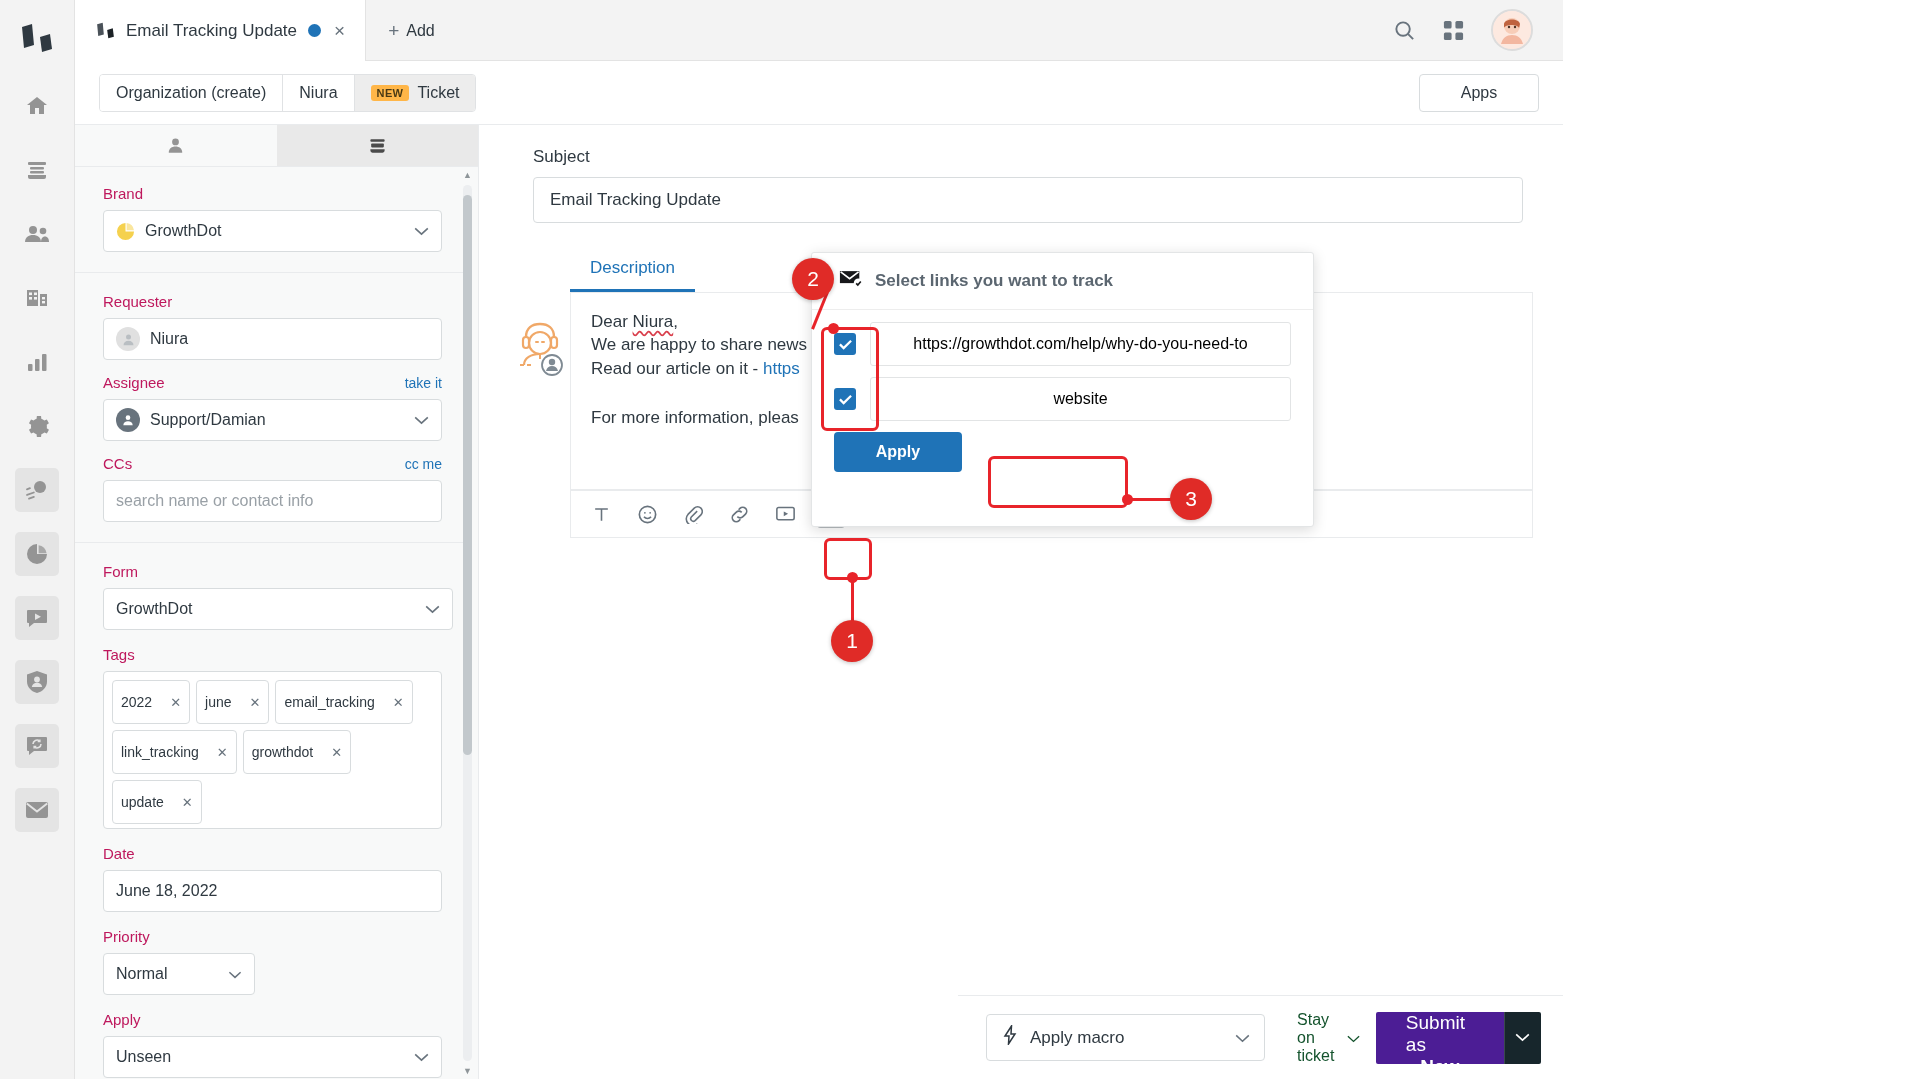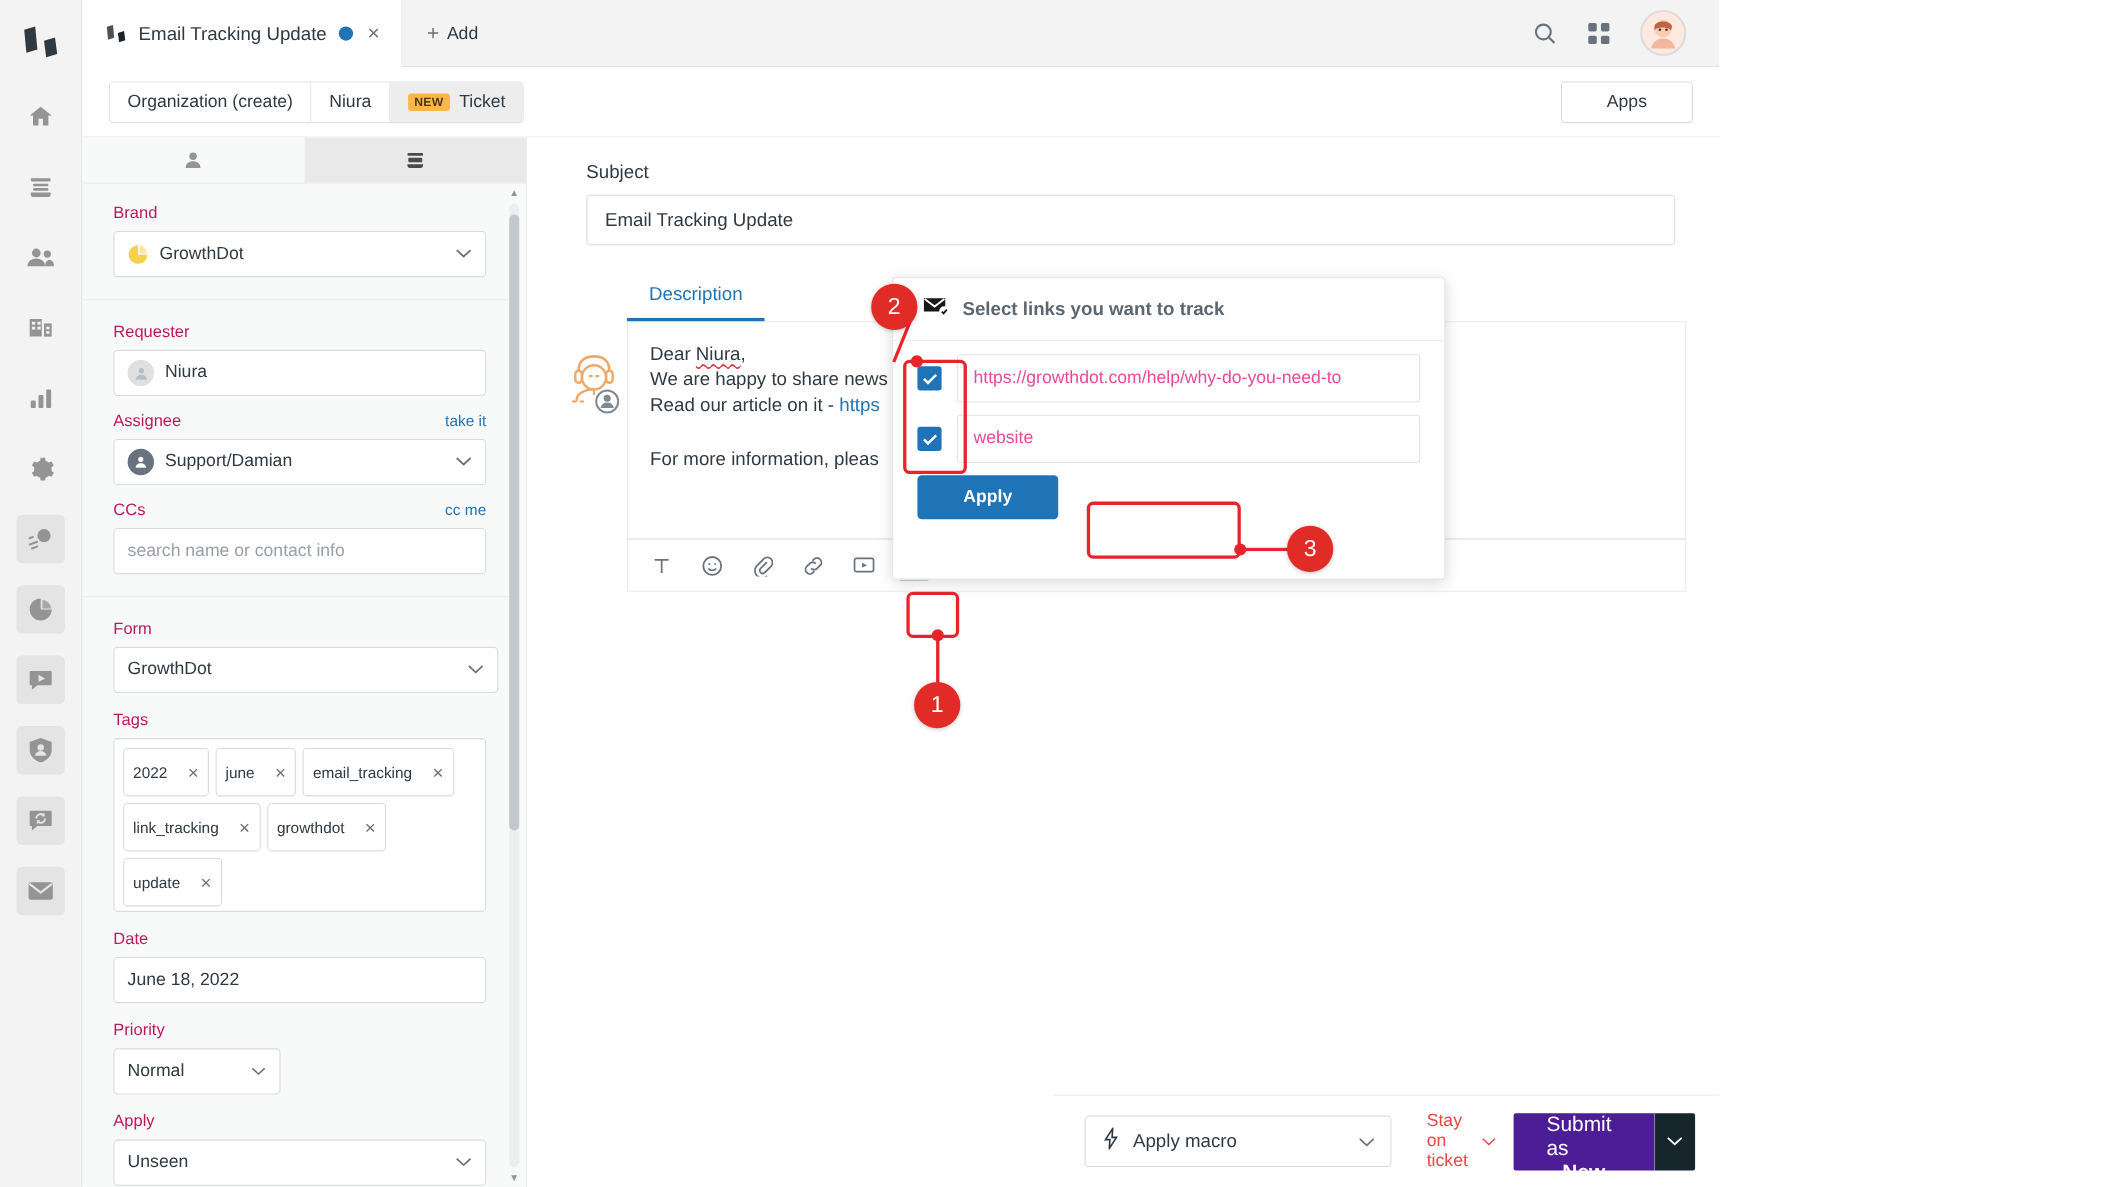--- a/index.html
+++ b/index.html
@@ -166,21 +166,21 @@
     background: #fff; border-top: 1px solid #e9ebed;
     display: flex; align-items: center; padding: 0 22px 0 28px; gap: 16px;
   }
   .macro {
     width: 490px; height: 47px; border: 1px solid #d8dcde; border-radius: 4px;
     display: flex; align-items: center; padding: 0 14px; gap: 11px;
     font-size: 17px; color: #2f3941; cursor: pointer; background:#fff;
   }
   .macro .caret { margin-left: auto; color: #68737d; }
   .bb-spacer { flex: 1; }
-  .stay { font-size: 16px; color: #ef4444; display:flex; align-items:center; gap:7px; cursor:pointer; }
+  .stay { font-size: 16px; color: #14532d; display:flex; align-items:center; gap:7px; cursor:pointer; }
   .submit {
     background: #4c1d95; color: #fff; height: 52px; display:flex; align-items:center;
     padding: 0 30px; font-size: 19px; font-weight: bold; cursor: pointer; border-radius: 2px 0 0 2px; flex-direction: column;
   }
   .submit-caret {
     background: #17262c; color: #fff; height: 52px; width: 46px;
     display:flex; align-items:center; justify-content:center; cursor:pointer;
     border-left: 1px solid #3a484e; border-radius: 0 2px 2px 0;
   }
 
@@ -197,21 +197,21 @@
   }
   .popup-rows { padding: 12px 22px 0 22px; }
   .prow { display: flex; align-items: center; gap: 14px; margin-bottom: 11px; }
   .cbox {
     width: 22px; height: 22px; border-radius: 3px; background: #1f73b7;
     display: flex; align-items: center; justify-content: center; cursor: pointer; flex: none;
   }
   .linkfield {
     flex: 1; height: 44px; border: 1px solid #e2e4e5; border-radius: 3px;
     display: flex; align-items: center; padding: 0 14px;
-    font-size: 16px; color: #ec4899; overflow: hidden; white-space: nowrap;
+    font-size: 16px; color: #000000; overflow: hidden; white-space: nowrap; justify-content: center;
   }
   .popup-foot { display:flex; justify-content:flex-start; margin-top: 6px; }
   .apply-btn {
     background: #1f73b7; color: #fff; font-size: 16px; font-weight: bold;
     width: 128px; height: 40px; border-radius: 4px;
     display: flex; align-items: center; justify-content: center; cursor: pointer;
   }
 
   
   .ann-bubble {

